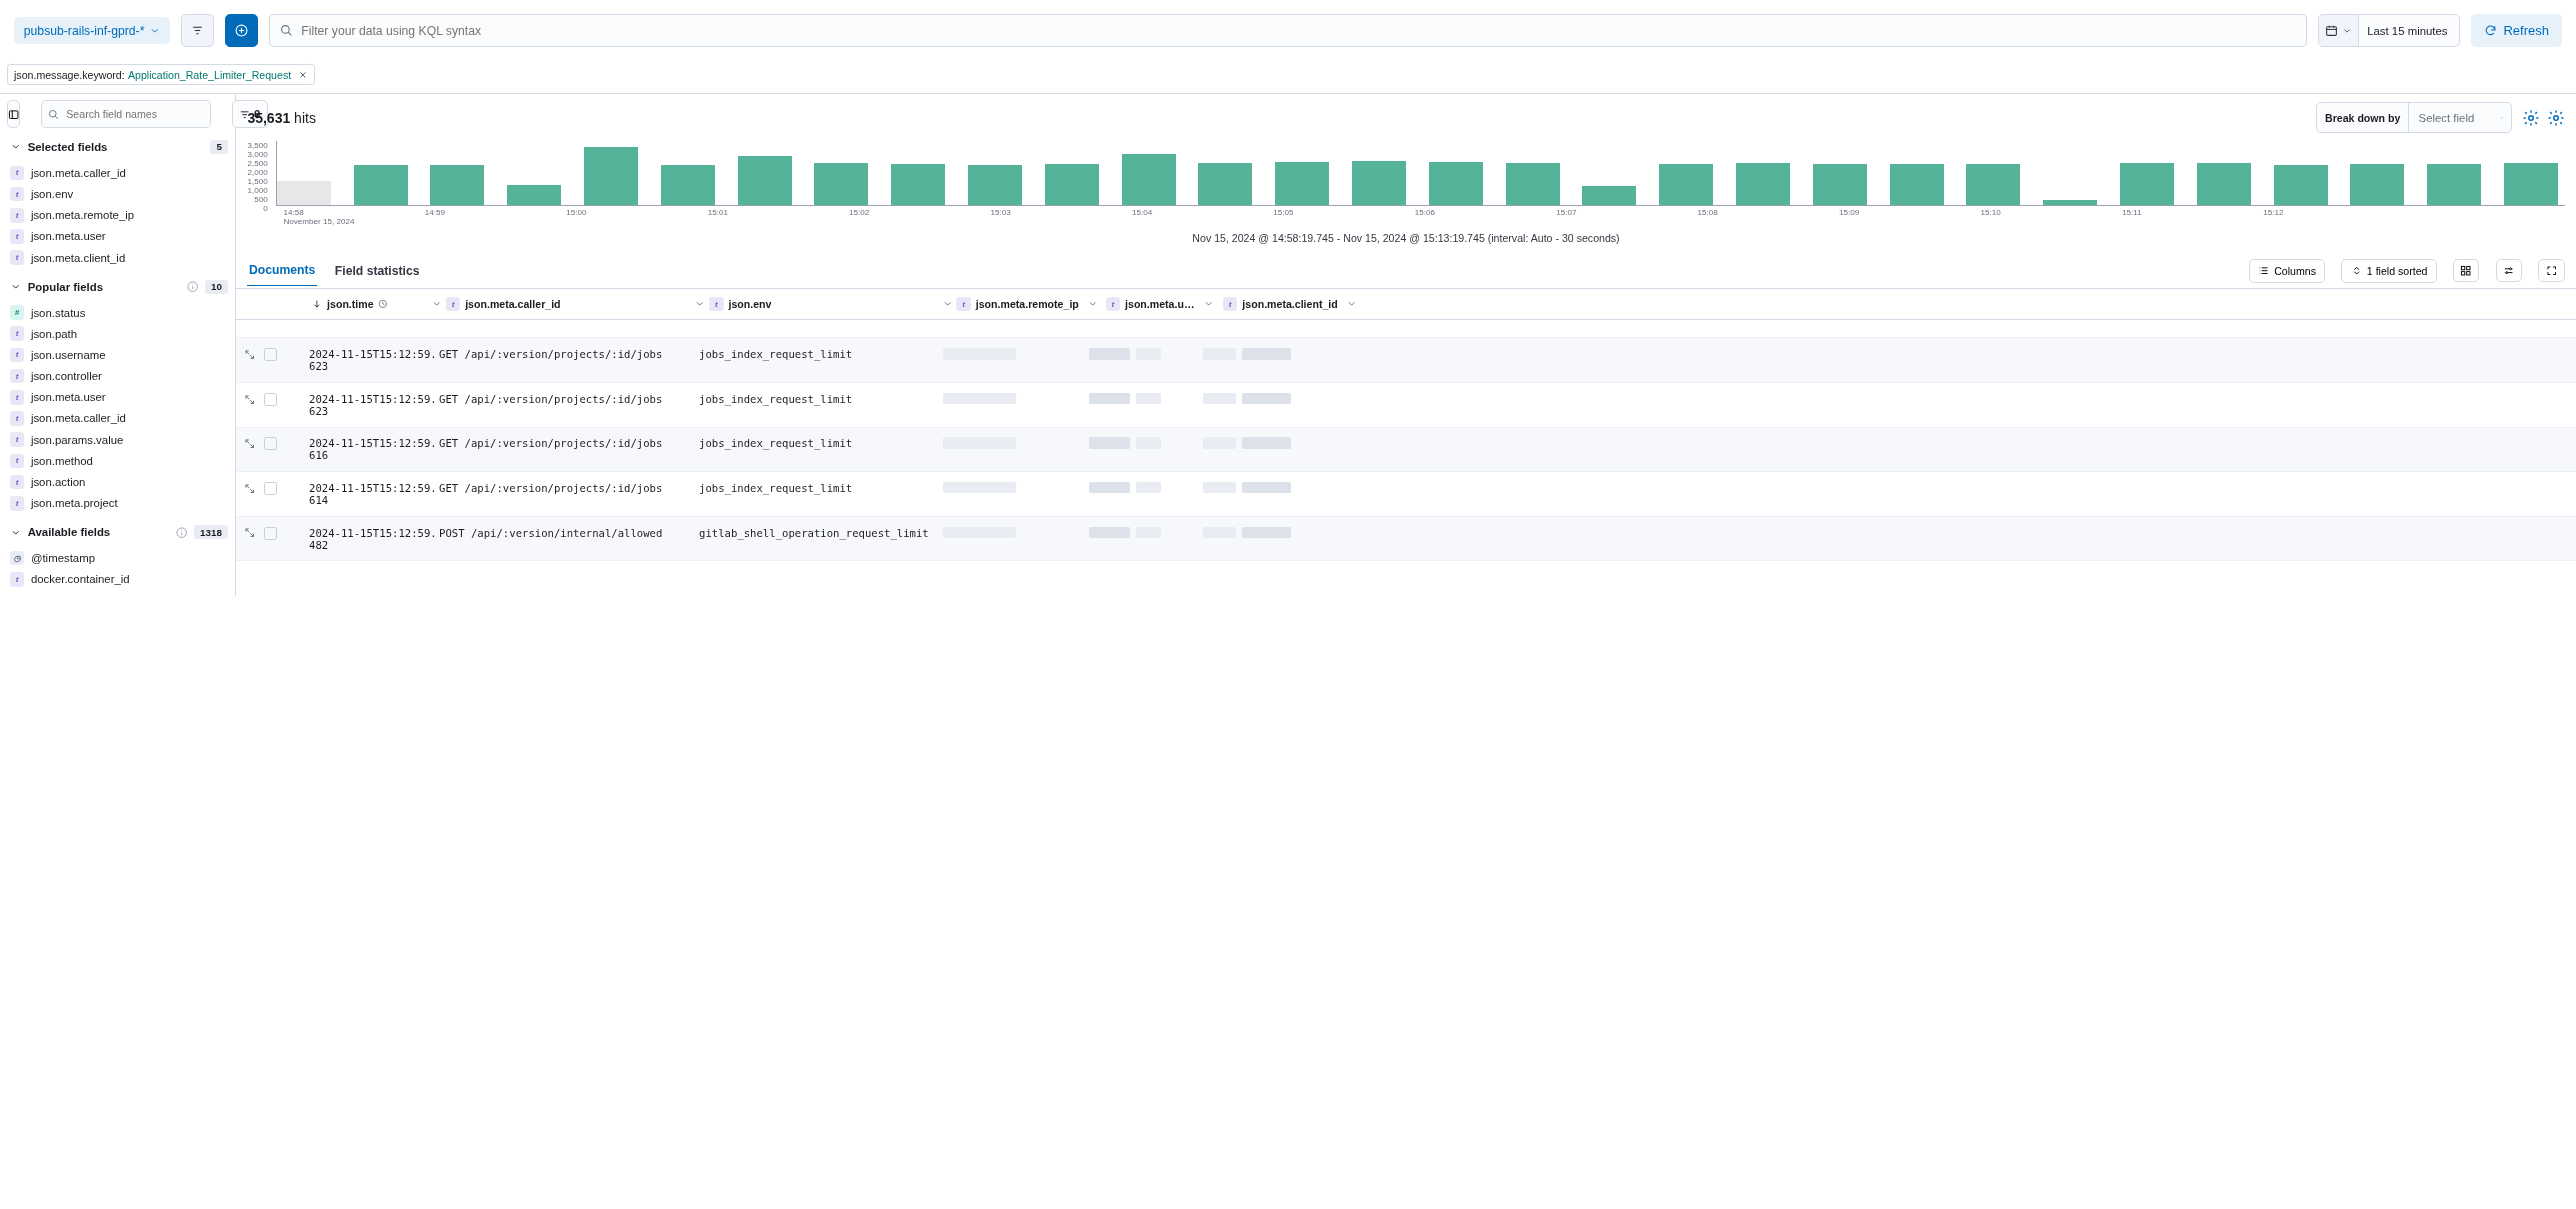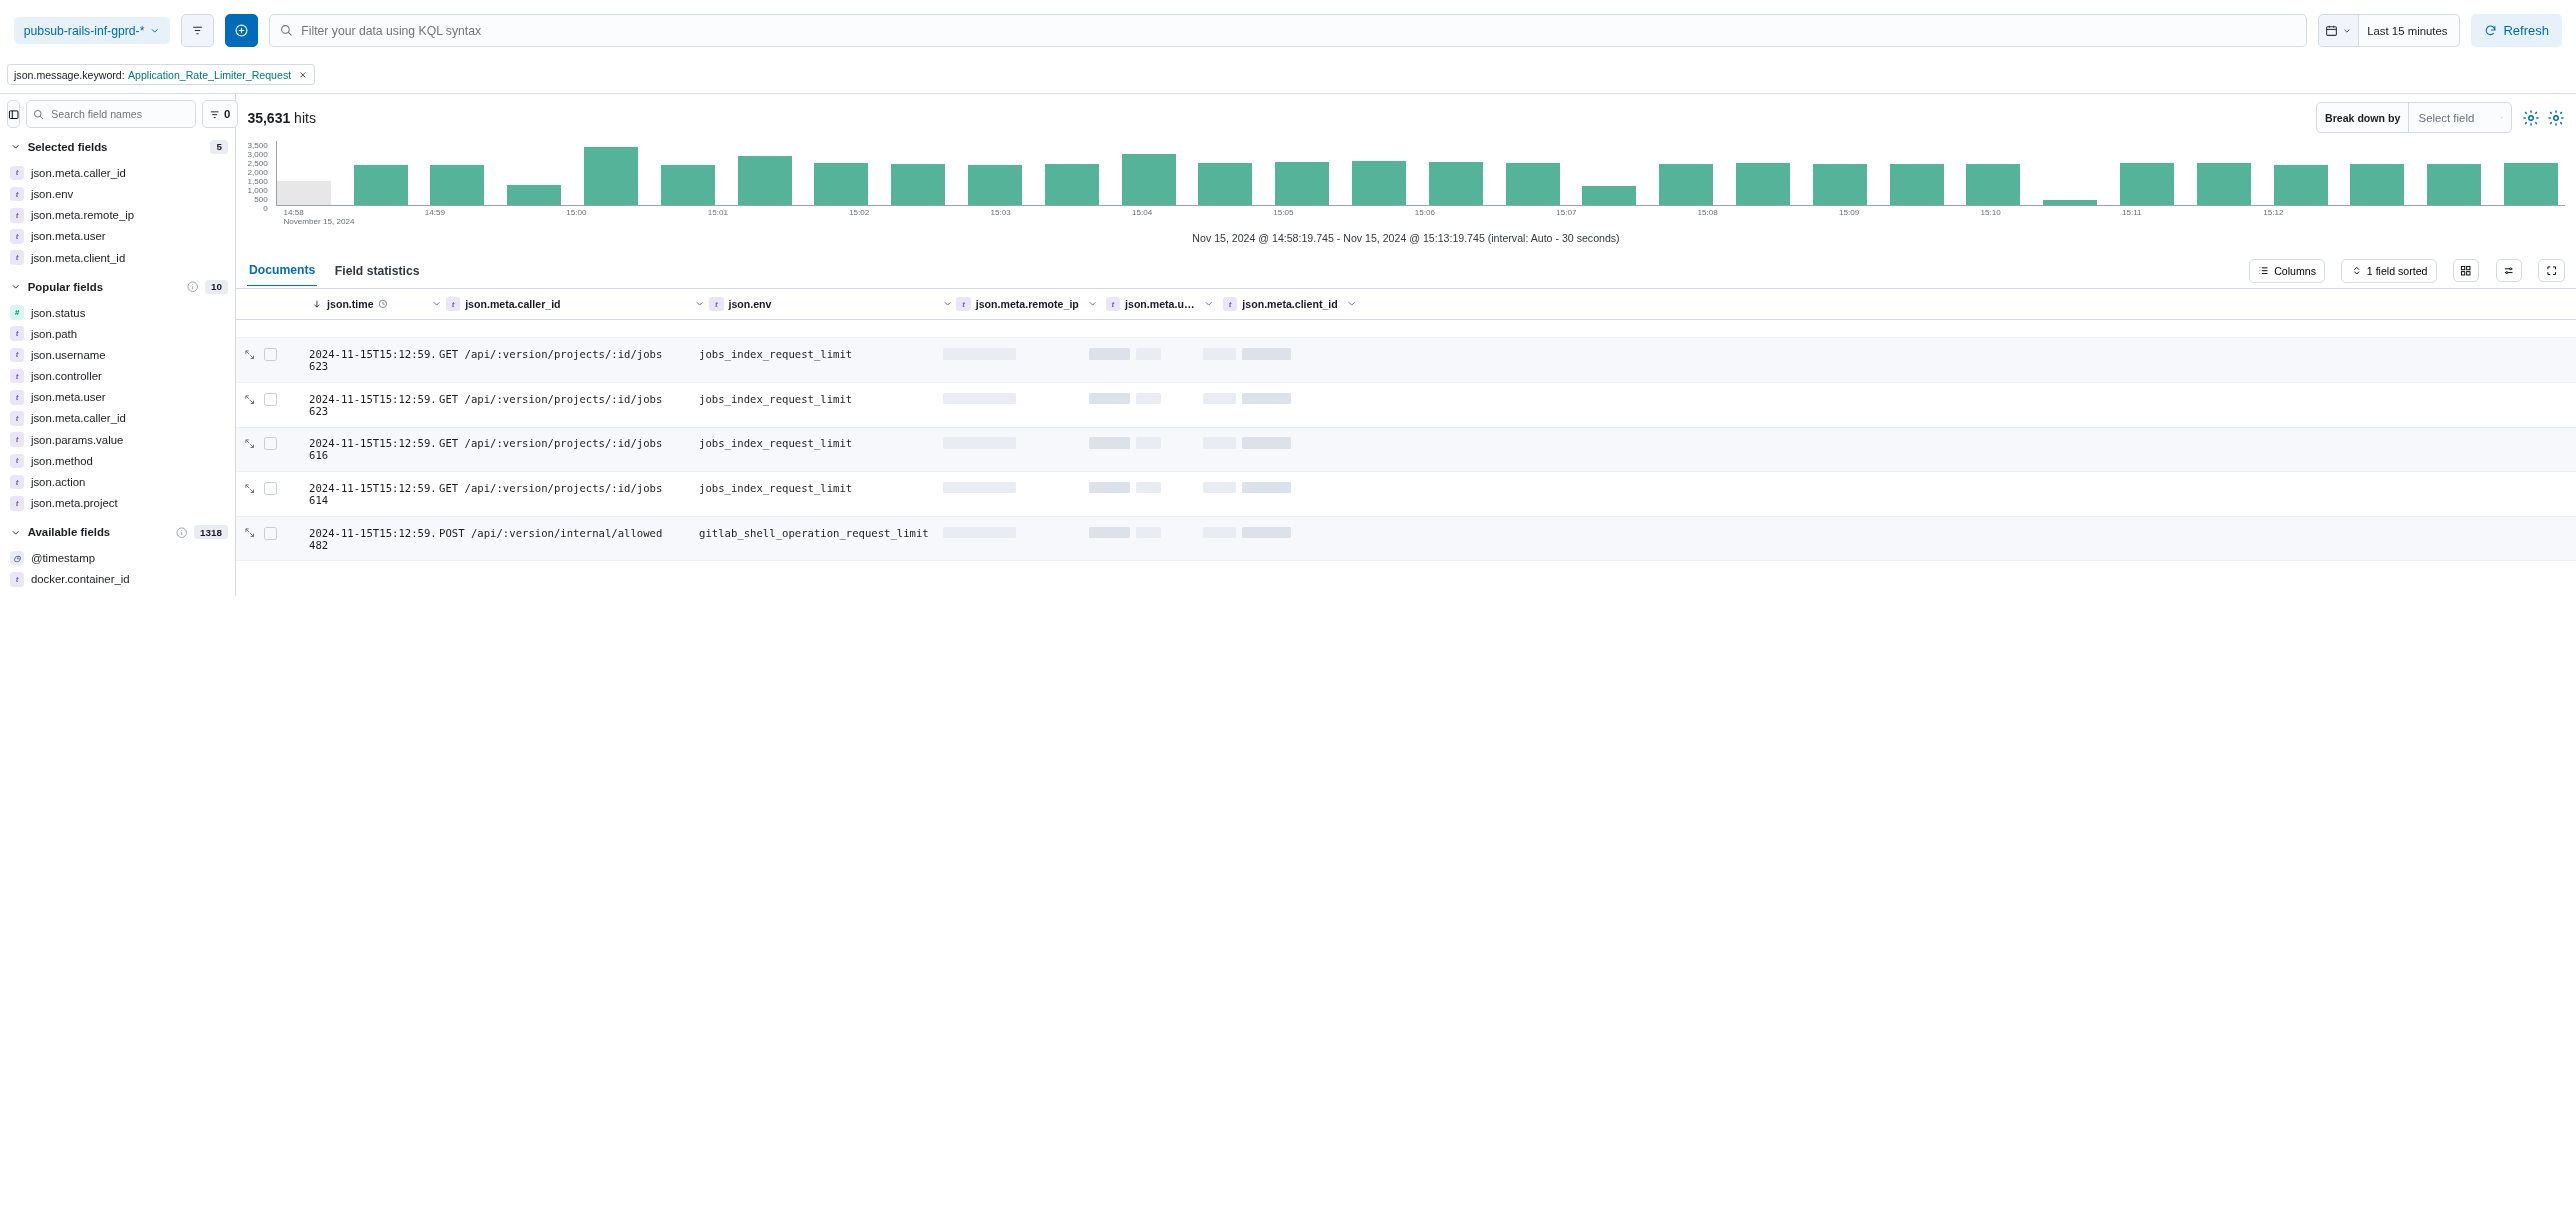--- a/index.html
+++ b/index.html
@@ -19,21 +19,21 @@
 
 
 .filter-row { padding: 3.3px 6.5px 8.1px; }
 .filter-pill { display: inline-flex; align-items: center; gap: 3.3px; border: 0.8px solid #d3dae6; border-radius: 3.3px; padding: 3.3px 6.5px; font-size: 10.6px; background: #fff; }
 .filter-pill .val { color: #007871; }
 .filter-pill .x { cursor: pointer; margin-left: 3.3px; color: #343741; }
 
 
 .main { display: flex; border-top: 0.8px solid #d3dae6; }
 .left { width: 236px; border-right: 0.8px solid #d3dae6; padding: 6.5px 3.3px 6.5px 6.5px; display: flex; flex-direction: column; gap: 3.3px; }
-.left-head { display: flex; gap: 6px; align-items: center; justify-content: space-between; }
+.left-head { display: flex; gap: 21px; align-items: center; justify-content: space-between; }
 .left .sm-btn { width: 28px; height: 28px; border: 0.8px solid #d3dae6; border-radius: 4.9px; background: #fbfcfd; display: flex; align-items: center; justify-content: center; cursor: pointer; }
 .field-search { flex: 1; display: flex; align-items: center; gap: 6.5px; border: 0.8px solid #d3dae6; border-radius: 4.9px; padding: 4.9px 6.5px; background: #fbfcfd; height: 28px; }
 .field-search input { border: none; outline: none; flex: 1; font-size: 10.6px; background: transparent; }
 .field-filter { display:flex; align-items:center; gap:3.3px; border: 0.8px solid #d3dae6; border-radius: 4.9px; padding: 0 6.5px; height: 28px; background: #fbfcfd; font-weight:600; }
 
 .section-head { display: flex; align-items: center; gap: 6.5px; padding: 8.1px 3.3px 4.9px; cursor: pointer; }
 .section-head .title { font-weight: 600; flex: 1; }
 .badge { background: #e9edf3; border-radius: 3.3px; padding: 1.6px 6.5px; font-size: 9.8px; font-weight: 600; }
 .info-icon { width:11.4px; height:11.4px; color:#98a2b3; }
 

